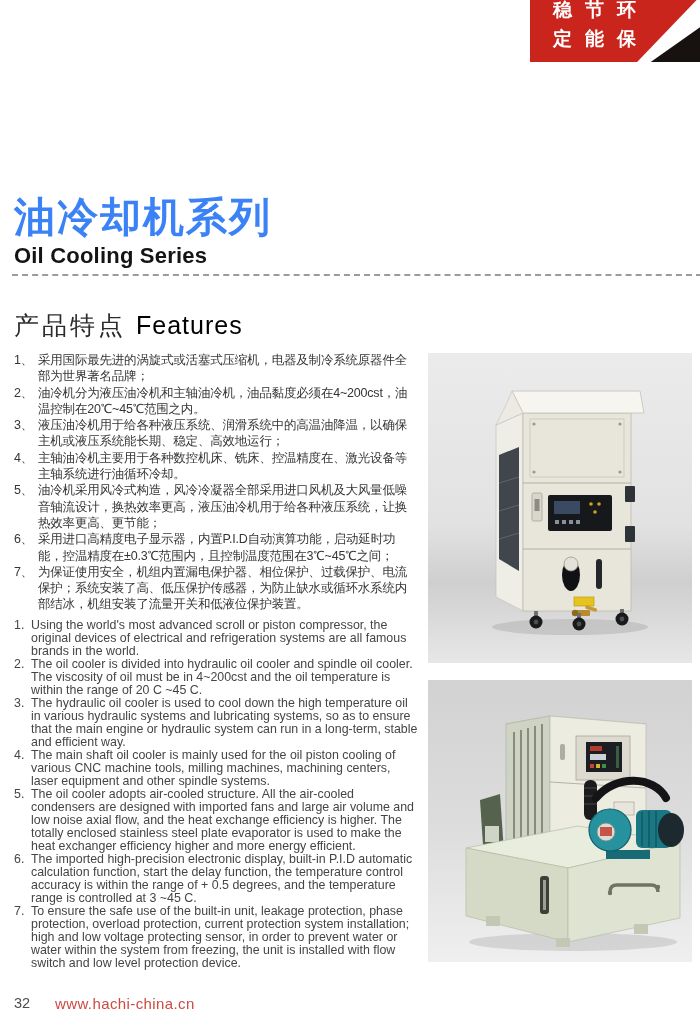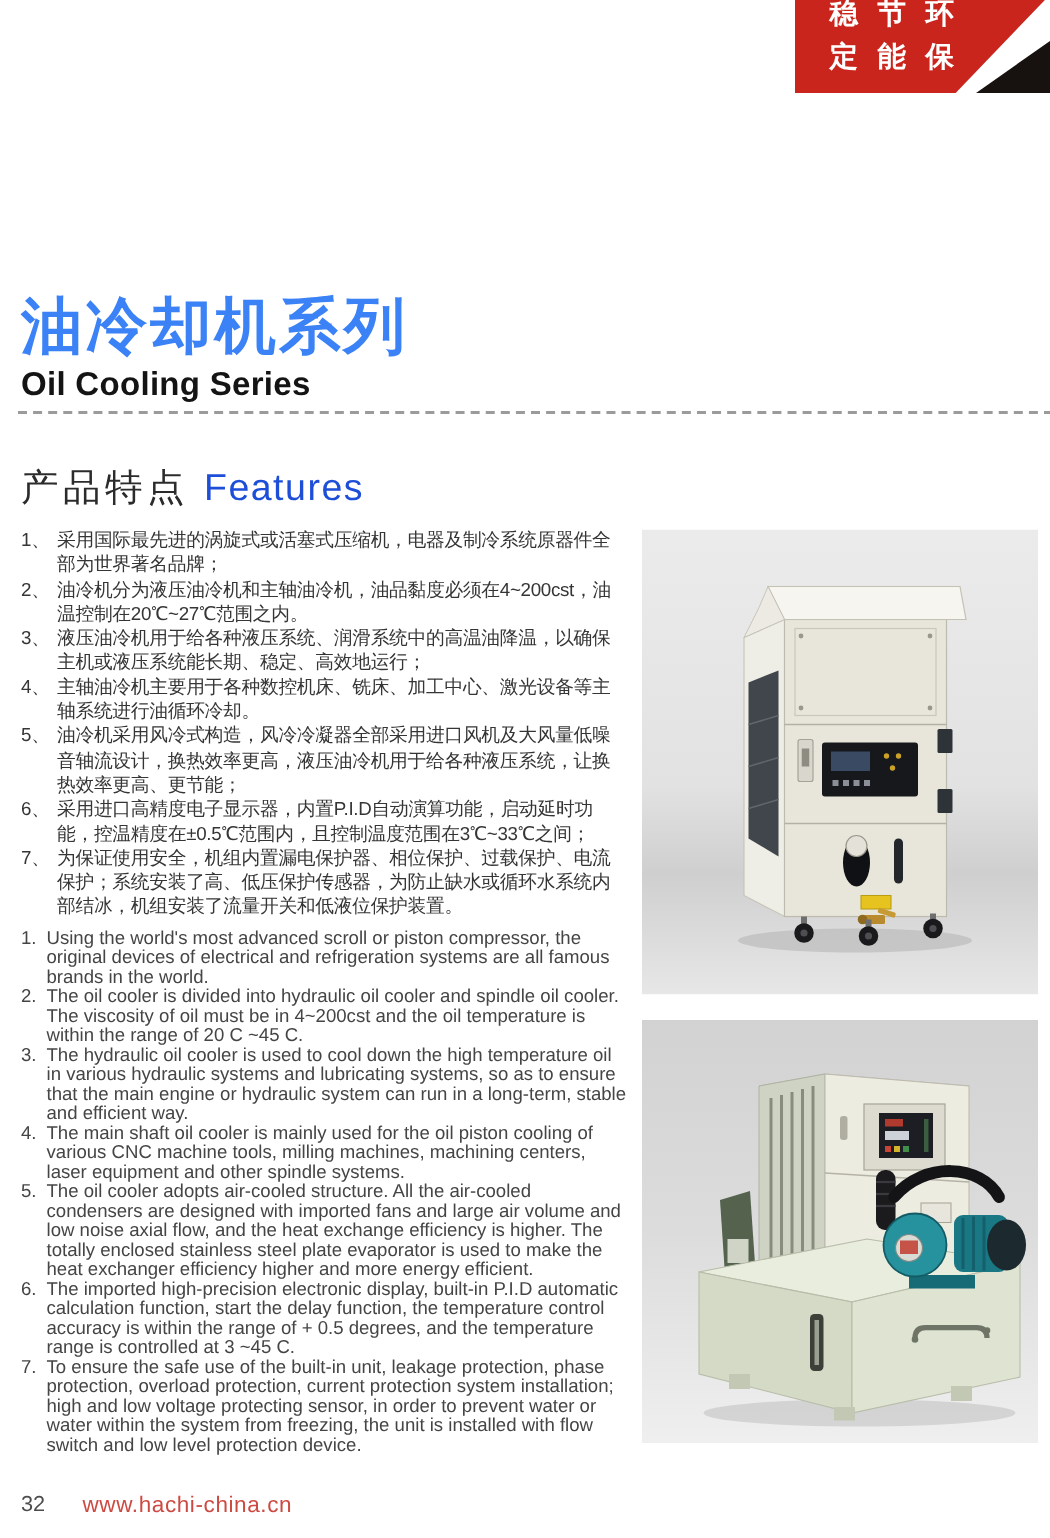--- a/index.html
+++ b/index.html
@@ -22,21 +22,21 @@
   
   .title-zh { position:absolute; left:14px; top:194px; font-size:41px; font-weight:900;
     color:#3b82f6; letter-spacing:2px; line-height:46px; }
   .title-en { position:absolute; left:14px; top:243px; font-size:22px; font-weight:bold;
     color:#141414; letter-spacing:0.2px; line-height:26px; }
   .rule-dashed { position:absolute; left:12px; right:10px; top:274px; height:0;
     border-top:2px dashed #9b9b9b; }
   
   .features-heading { position:absolute; left:14px; top:310px; font-size:25px;
     font-weight:normal; color:#2b2b2b; letter-spacing:3px; line-height:30px; }
-  .features-heading .en { margin-left:10px; letter-spacing:1px; color:#1d4ed8; }
+  .features-heading .en { margin-left:10px; letter-spacing:1px; color:#000000; }
   
   .text-col { position:absolute; left:14px; top:352px; width:404px; }
   .list-zh { font-size:12.5px; line-height:16.3px; color:#353535; letter-spacing:-0.2px; }
   .list-en { margin-top:6px; font-size:12.4px; line-height:13px; color:#454545; }
   .feat { display:flex; }
   .list-zh .num { flex:0 0 24px; width:24px; }
   .list-en .num { flex:0 0 17px; width:17px; }
   .feat .txt { flex:1; }
   
   .photo1 { position:absolute; left:428px; top:353px; width:264px; height:310px; }
@@ -70,37 +70,37 @@
 
   <div class="text-col">
 
     <div class="list-zh">
       <div class="feat">
         <span class="num">1、</span>
         <span class="txt">采用国际最先进的涡旋式或活塞式压缩机，电器及制冷系统原器件全部为世界著名品牌；</span>
       </div>
       <div class="feat">
         <span class="num">2、</span>
-        <span class="txt">油冷机分为液压油冷机和主轴油冷机，油品黏度必须在4~200cst，油温控制在20℃~27℃范围之内。</span>
+        <span class="txt">油冷机分为液压油冷机和主轴油冷机，油品黏度必须在4~200cst，油温控制在20℃~45℃范围之内。</span>
       </div>
       <div class="feat">
         <span class="num">3、</span>
         <span class="txt">液压油冷机用于给各种液压系统、润滑系统中的高温油降温，以确保主机或液压系统能长期、稳定、高效地运行；</span>
       </div>
       <div class="feat">
         <span class="num">4、</span>
-        <span class="txt">主轴油冷机主要用于各种数控机床、铣床、加工中心、激光设备等主轴系统进行油循环冷却。</span>
+        <span class="txt">主轴油冷机主要用于各种数控机床、铣床、控温精度在、激光设备等主轴系统进行油循环冷却。</span>
       </div>
       <div class="feat">
         <span class="num">5、</span>
         <span class="txt">油冷机采用风冷式构造，风冷冷凝器全部采用进口风机及大风量低噪音轴流设计，换热效率更高，液压油冷机用于给各种液压系统，让换热效率更高、更节能；</span>
       </div>
       <div class="feat">
         <span class="num">6、</span>
-        <span class="txt">采用进口高精度电子显示器，内置P.I.D自动演算功能，启动延时功能，控温精度在±0.5℃范围内，且控制温度范围在3℃~33℃之间；</span>
+        <span class="txt">采用进口高精度电子显示器，内置P.I.D自动演算功能，启动延时功能，控温精度在±0.3℃范围内，且控制温度范围在3℃~45℃之间；</span>
       </div>
       <div class="feat">
         <span class="num">7、</span>
         <span class="txt">为保证使用安全，机组内置漏电保护器、相位保护、过载保护、电流保护；系统安装了高、低压保护传感器，为防止缺水或循环水系统内部结冰，机组安装了流量开关和低液位保护装置。</span>
       </div>
     </div>
 
     <div class="list-en">
       <div class="feat">
         <span class="num">1.</span>

